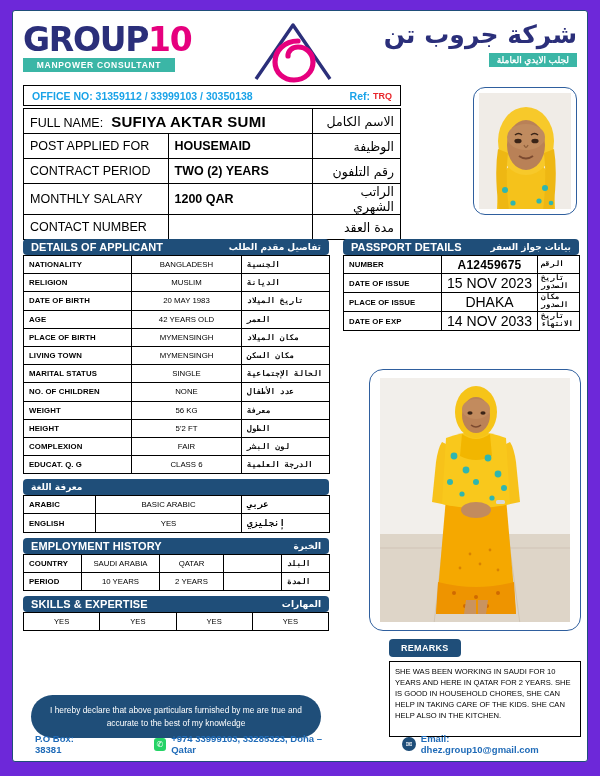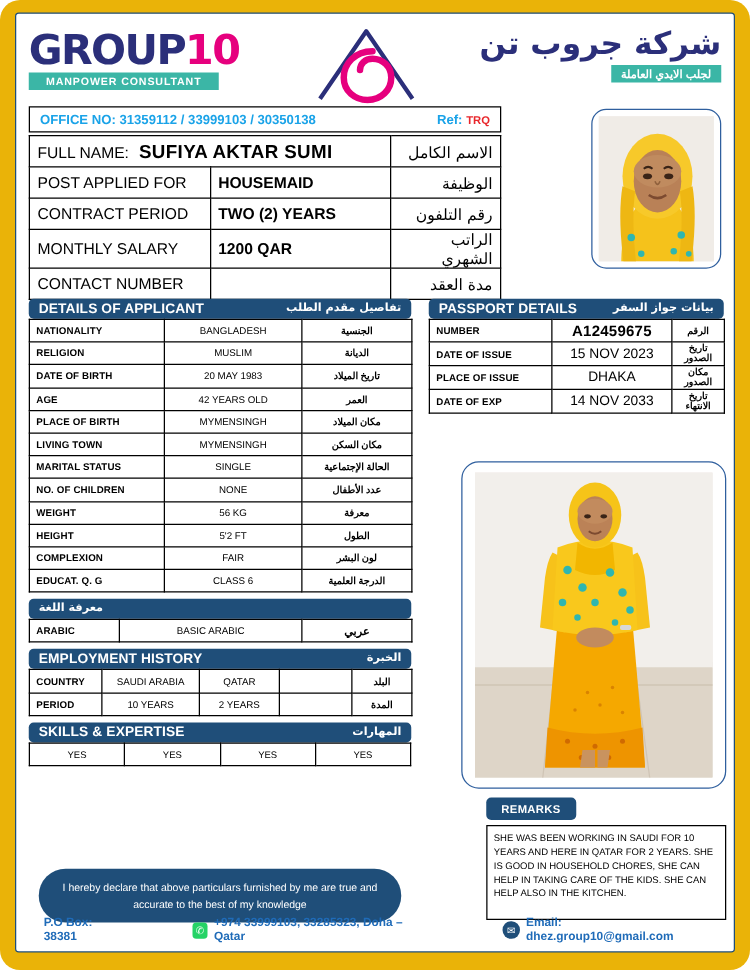--- a/index.html
+++ b/index.html
@@ -6,22 +6,21 @@
   html, body {
     width: 600px; height: 776px;
     background: #ffffff;
     font-family: "Liberation Sans", sans-serif;
     overflow: hidden;
   }
   .page {
     position: relative;
     width: 600px; height: 776px;
     padding: 10px 12px;
-    background: #eab308;
-    border-radius: 16px;
+    background: #6d28d9;
   }
   .sheet {
     position: relative;
     width: 576px; height: 752px;
     border: 1.5px solid #1f4e79;
     border-radius: 3px;
     background: #fff;
     padding: 6px 10px 4px 10px;
   }
 
@@ -151,22 +150,22 @@
   table.dt { border-collapse: collapse; table-layout: fixed; }
   table.dt td {
     border: 1px solid #000;
     font-size: 7.8px;
     height: 18.2px;
     padding: 0 5px;
   }
   td.k { font-weight: bold; letter-spacing: .1px; }
   td.v { text-align: center; }
   td.a {
-    text-align: center; direction: rtl; font-weight: bold;
-    font-family: Liberation Serif, serif; font-size: 8px;
+    text-align: left; direction: rtl; font-weight: bold;
+    font-family: Liberation Mono, monospace; font-size: 8px;
   }
 
   
   .left-col { position: absolute; left: 10px; top: 228px; width: 306px; }
   .applicant-tbl { width: 306px; }
   .applicant-tbl .c1 { width: 108px; }
   .applicant-tbl .c2 { width: 110px; }
   .applicant-tbl .c3 { width: 88px; }
 
   .lang-tbl { width: 306px; }
@@ -189,21 +188,21 @@
   .skill-tbl .sk-h { font-weight: bold; font-size: 8.2px; letter-spacing: .2px; }
   .skill-tbl .sk-v { font-size: 7.6px; }
 
   
   .right-col { position: absolute; left: 330px; top: 228px; width: 236px; }
   .pass-tbl { width: 236px; }
   .pass-tbl .c1 { width: 98px; }
   .pass-tbl .c2 { width: 96px; }
   .pass-tbl .c3 { width: 42px; }
   .pass-tbl td { height: 22.5px; font-size: 8px; }
-  .pass-tbl td.v { font-size: 11px; }
+  .pass-tbl td.v { font-size: 14px; }
   .pass-tbl td.num { font-size: 12px; font-weight: bold; letter-spacing: .2px; }
   .pass-tbl td.a { font-size: 7.6px; line-height: 1.05; padding: 1px 3px; }
 
   
   .photo-full {
     position: absolute;
     left: 356px; top: 358px;
     width: 212px; height: 262px;
     border: 1.4px solid #2f5f9e;
     border-radius: 14px;
@@ -442,20 +441,25 @@
 
     <div class="sec-head">
       <span class="ar">معرفة اللغة</span>
     </div>
     <table class="dt lang-tbl">
       <tbody>
             <tr>
               <td class="k c1">ARABIC</td>
               <td class="v c2">BASIC ARABIC</td>
               <td class="a c3">عربي</td>
+            </tr>
+      <tr>
+              <td class="k">ENGLISH</td>
+              <td class="v">YES</td>
+              <td class="a">إنجليزي</td>
             </tr>
     </tbody>
         </table>
 
     <div class="sec-head">
       <span class="en">EMPLOYMENT HISTORY</span>
       <span class="ar">الخبرة</span>
     </div>
     <table class="dt emp-tbl">
       <tbody>

